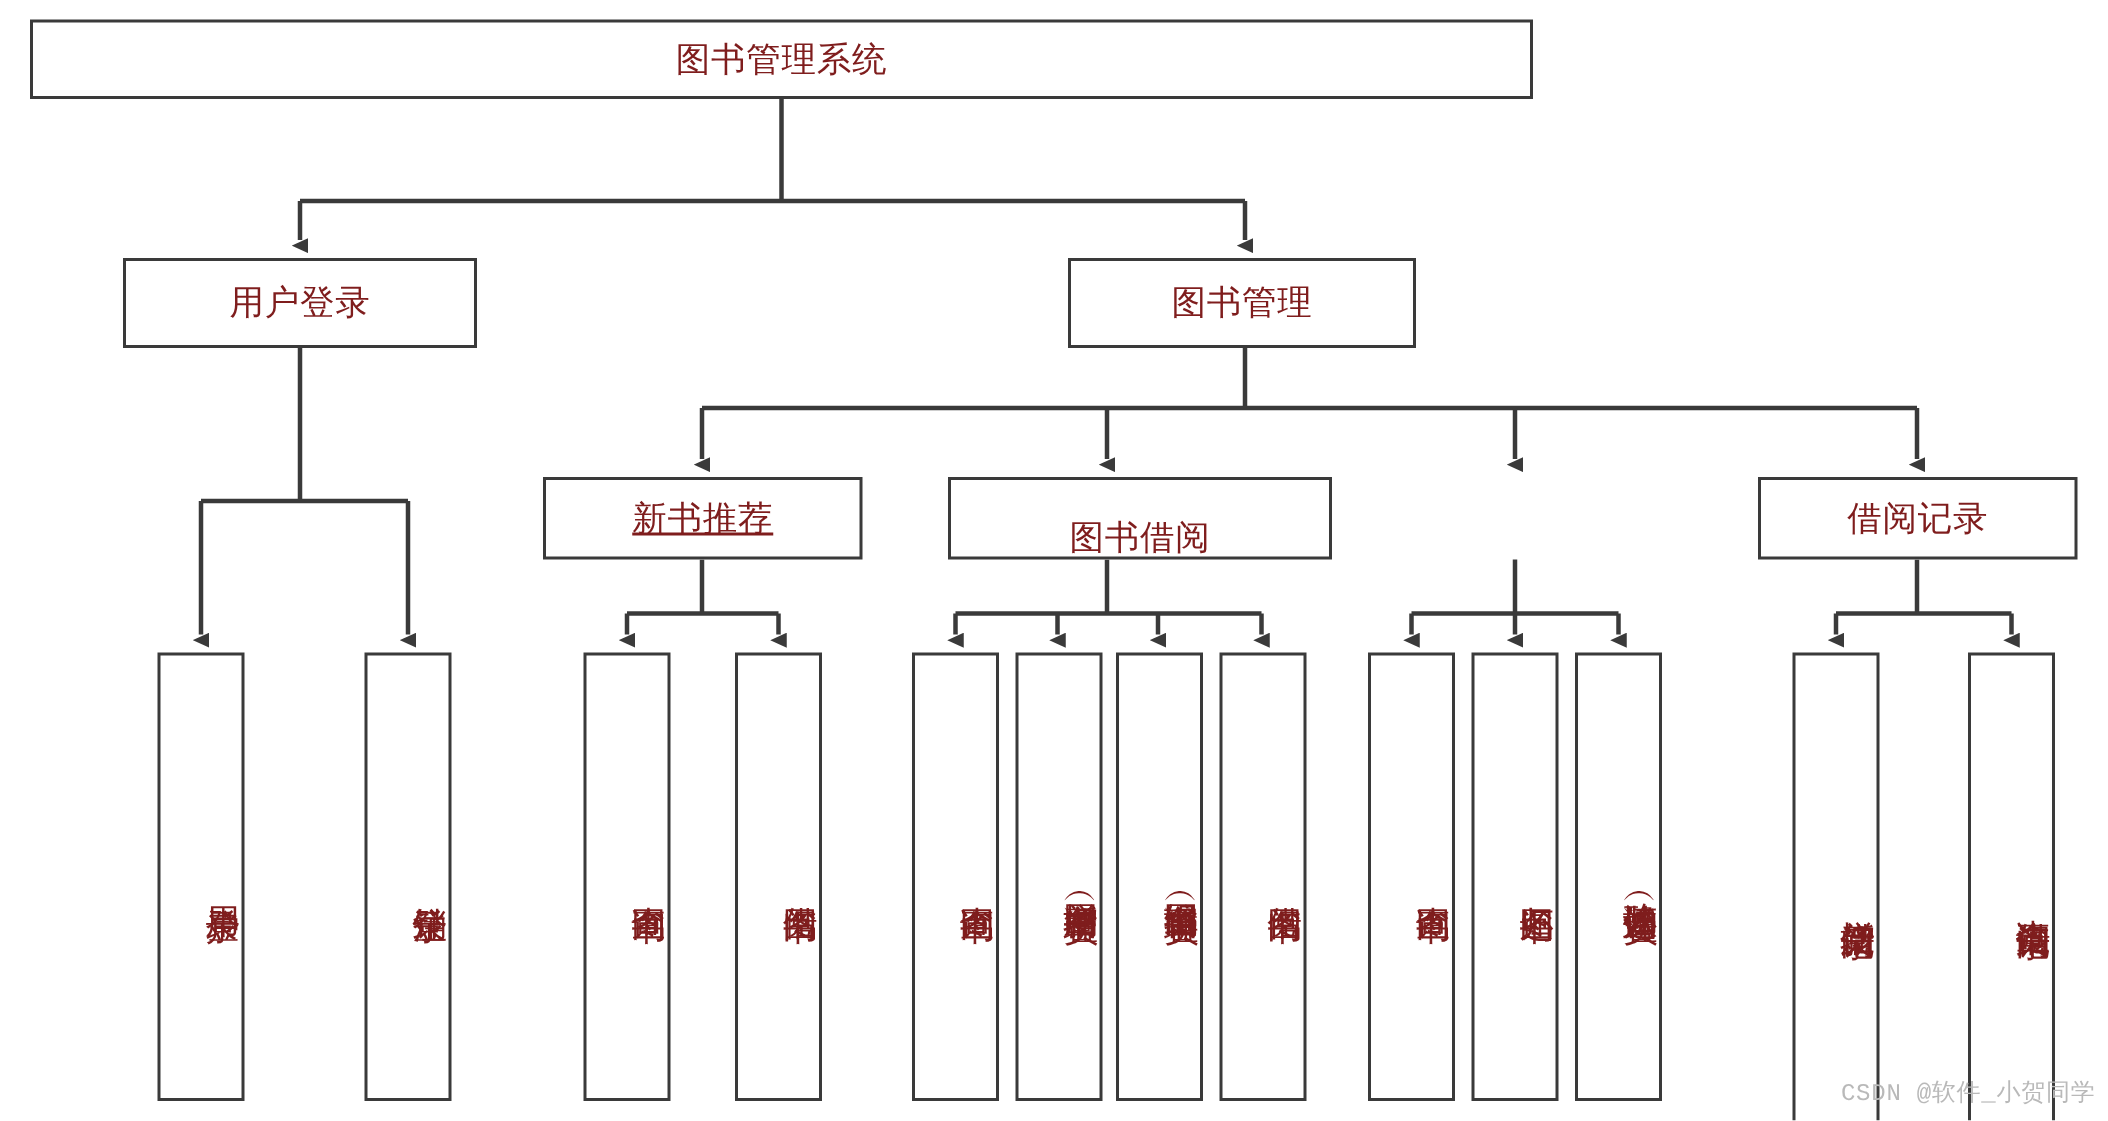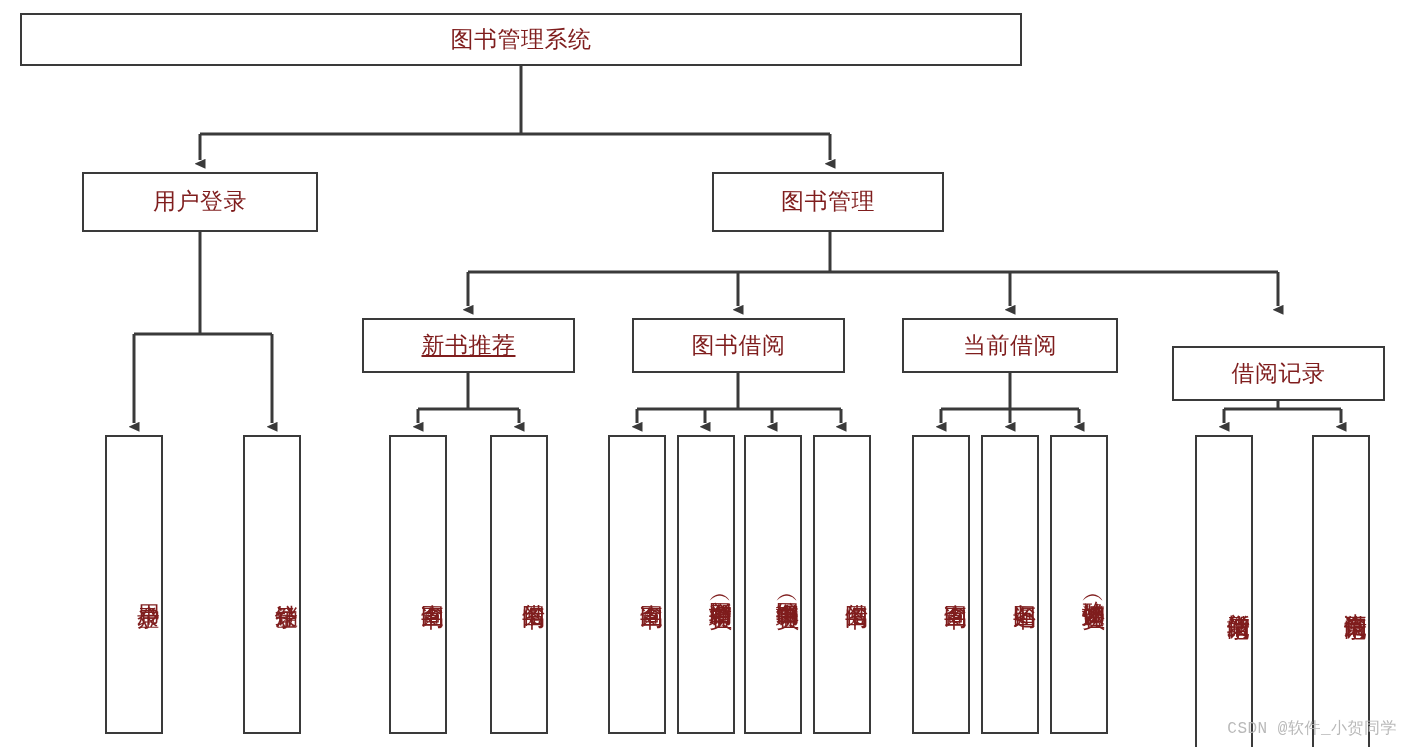--- a/index.html
+++ b/index.html
@@ -134,29 +134,26 @@
   </div>
 
   <div class="node horiz" style="left:712px; top:172px; width:232px; height:60px;">
     <span class="label">图书管理</span>
   </div>
 
   <div class="node horiz" style="left:362px; top:318px; width:213px; height:55px;text-decoration:underline;">
     <span class="label">新书推荐</span>
   </div>
 
-  <div class="node horiz" style="left:632px; top:318px; width:213px; height:55px;">
+  <div class="node horiz" style="left:632px; top:318px; width:256px; height:55px;align-items:flex-end;">
     <span class="label">图书借阅</span>
   </div>
 
-  <div class="node horiz" style="left:902px; top:318px; width:216px; height:55px;">
-    <span class="label">当前借阅</span>
-  </div>
-
-  <div class="node horiz" style="left:1172px; top:318px; width:213px; height:55px;margin-top:28px;">
+
+  <div class="node horiz" style="left:1172px; top:318px; width:213px; height:55px;">
     <span class="label">借阅记录</span>
   </div>
 
   <div class="node vert" style="left:105px; top:435px; width:58px; height:299px;">
     <span class="label">用户登录</span>
   </div>
 
   <div class="node vert" style="left:243px; top:435px; width:58px; height:299px;">
     <span class="label">注销登录</span>
   </div>

